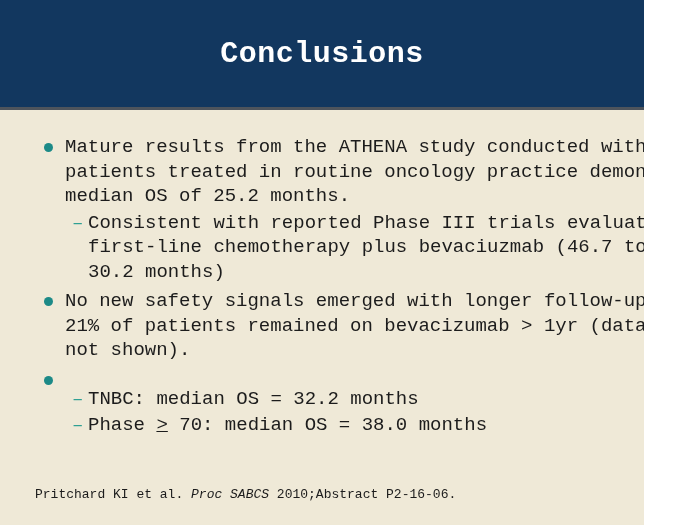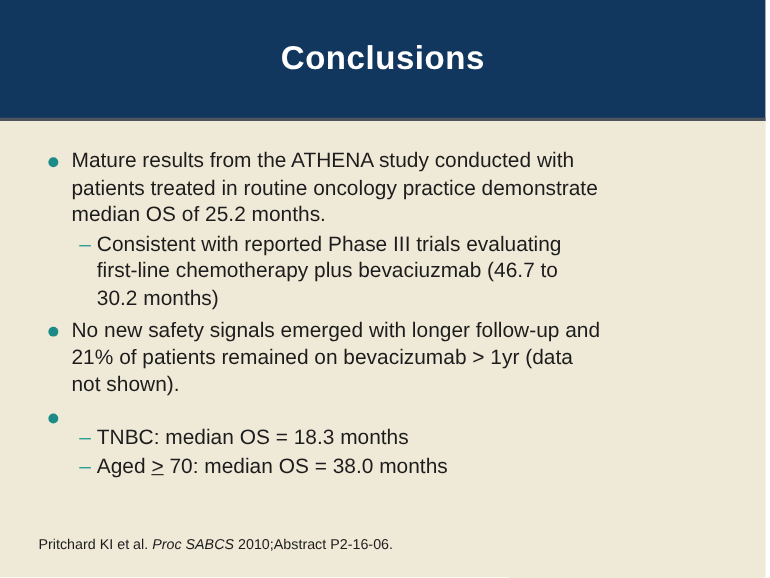--- a/index.html
+++ b/index.html
@@ -1,22 +1,22 @@
 <!DOCTYPE html>
 <html><head>
 <meta charset="utf-8">
 <style>
   html, body { margin: 0; padding: 0; background: #ffffff; }
   .slide {
     position: relative;
-    width: 696px;
+    width: 644px;
     height: 525px;
     overflow: hidden;
     background: #EFE9D7;
-    font-family: Liberation Sans, sans-serif;
+    font-family: Liberation Mono, monospace;
     color: #1C1C1C;
   }
   .header {
     height: 107px;
     background: #12375F;
     border-bottom: 3px solid #4E545C;
     display: flex;
     align-items: center;
     justify-content: center;
   }
@@ -93,25 +93,25 @@
 21% of patients remained on bevacizumab &gt; 1yr (data
 not shown).</div>
     </div>
 
     <div class="row l1">
       <span class="marker-bullet"></span>
     </div>
 
     <div class="row l2">
       <span class="marker-dash">–</span>
-      <div class="btext">TNBC: median OS = 18.3 months</div>
+      <div class="btext">TNBC: median OS = 32.2 months</div>
     </div>
 
     <div class="row l2">
       <span class="marker-dash">–</span>
-      <div class="btext"><span>Aged </span><span class="gte-underline">&gt;</span><span> 70: median OS = 38.0 months</span></div>
+      <div class="btext"><span>Phase </span><span class="gte-underline">&gt;</span><span> 70: median OS = 38.0 months</span></div>
     </div>
 
   </div>
 
   <div class="citation"><span>Pritchard KI et al. </span><span class="ital">Proc SABCS</span><span> 2010;Abstract P2-16-06.</span></div>
 
 </div>
 
 </body></html>

